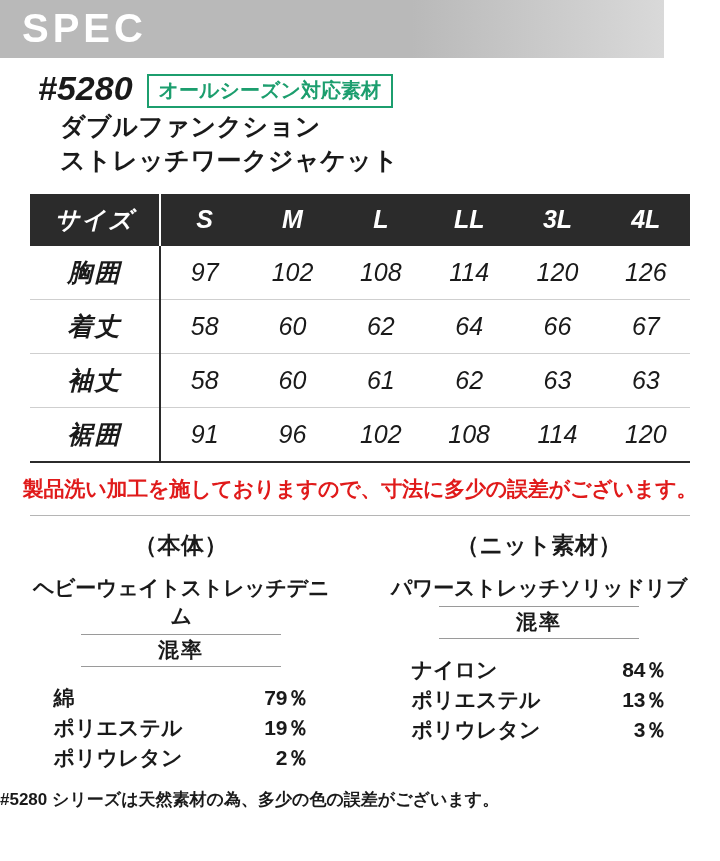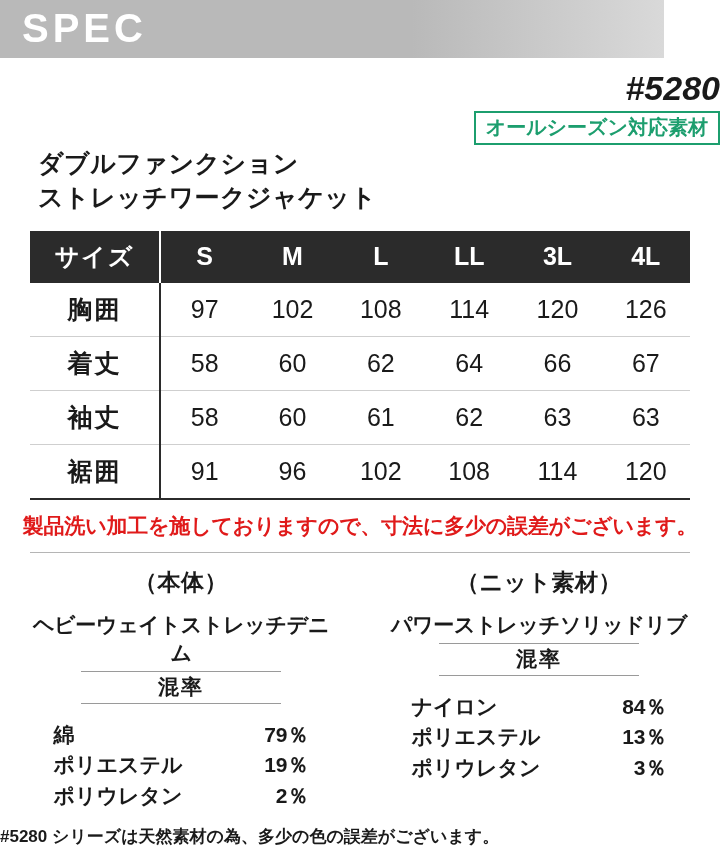--- a/index.html
+++ b/index.html
@@ -34,22 +34,21 @@
     font-weight: bold;
     letter-spacing: 4px;
     color: #ffffff;
     font-family: "Liberation Sans", sans-serif;
   }
 
   
   .prod-head {
     padding: 12px 0 0 38px;
     display: flex;
-    align-items: flex-end;
-    flex-direction: column;
+    align-items: flex-start;
   }
   .model-no {
     font-size: 34px;
     font-weight: bold;
     font-style: italic;
     letter-spacing: 0px;
     line-height: 1.1;
     color: #1a1a1a;
   }
   .season-badge {
@@ -57,32 +56,33 @@
     margin-top: 4px;
     border: 2px solid #1c9e6e;
     color: #1c9e6e;
     font-size: 20px;
     font-weight: bold;
     padding: 3px 10px 5px 10px;
     line-height: 1.1;
     white-space: nowrap;
   }
   .prod-name {
-    padding-left: 38px;
+    padding-left: 60px;
     margin-top: 2px;
     font-size: 25px;
     font-weight: bold;
     line-height: 1.35;
     letter-spacing: 0.5px;
     color: #1a1a1a;
   }
 
   
   .size-table-wrap {
     margin: 16px 30px 0 30px;
+    font-style: italic;
   }
   table.size-table {
     width: 660px;
     border-collapse: collapse;
     table-layout: fixed;
   }
   table.size-table th.size-label-head {
     background: #2b2b2b;
     color: #ffffff;
     font-size: 24px;

